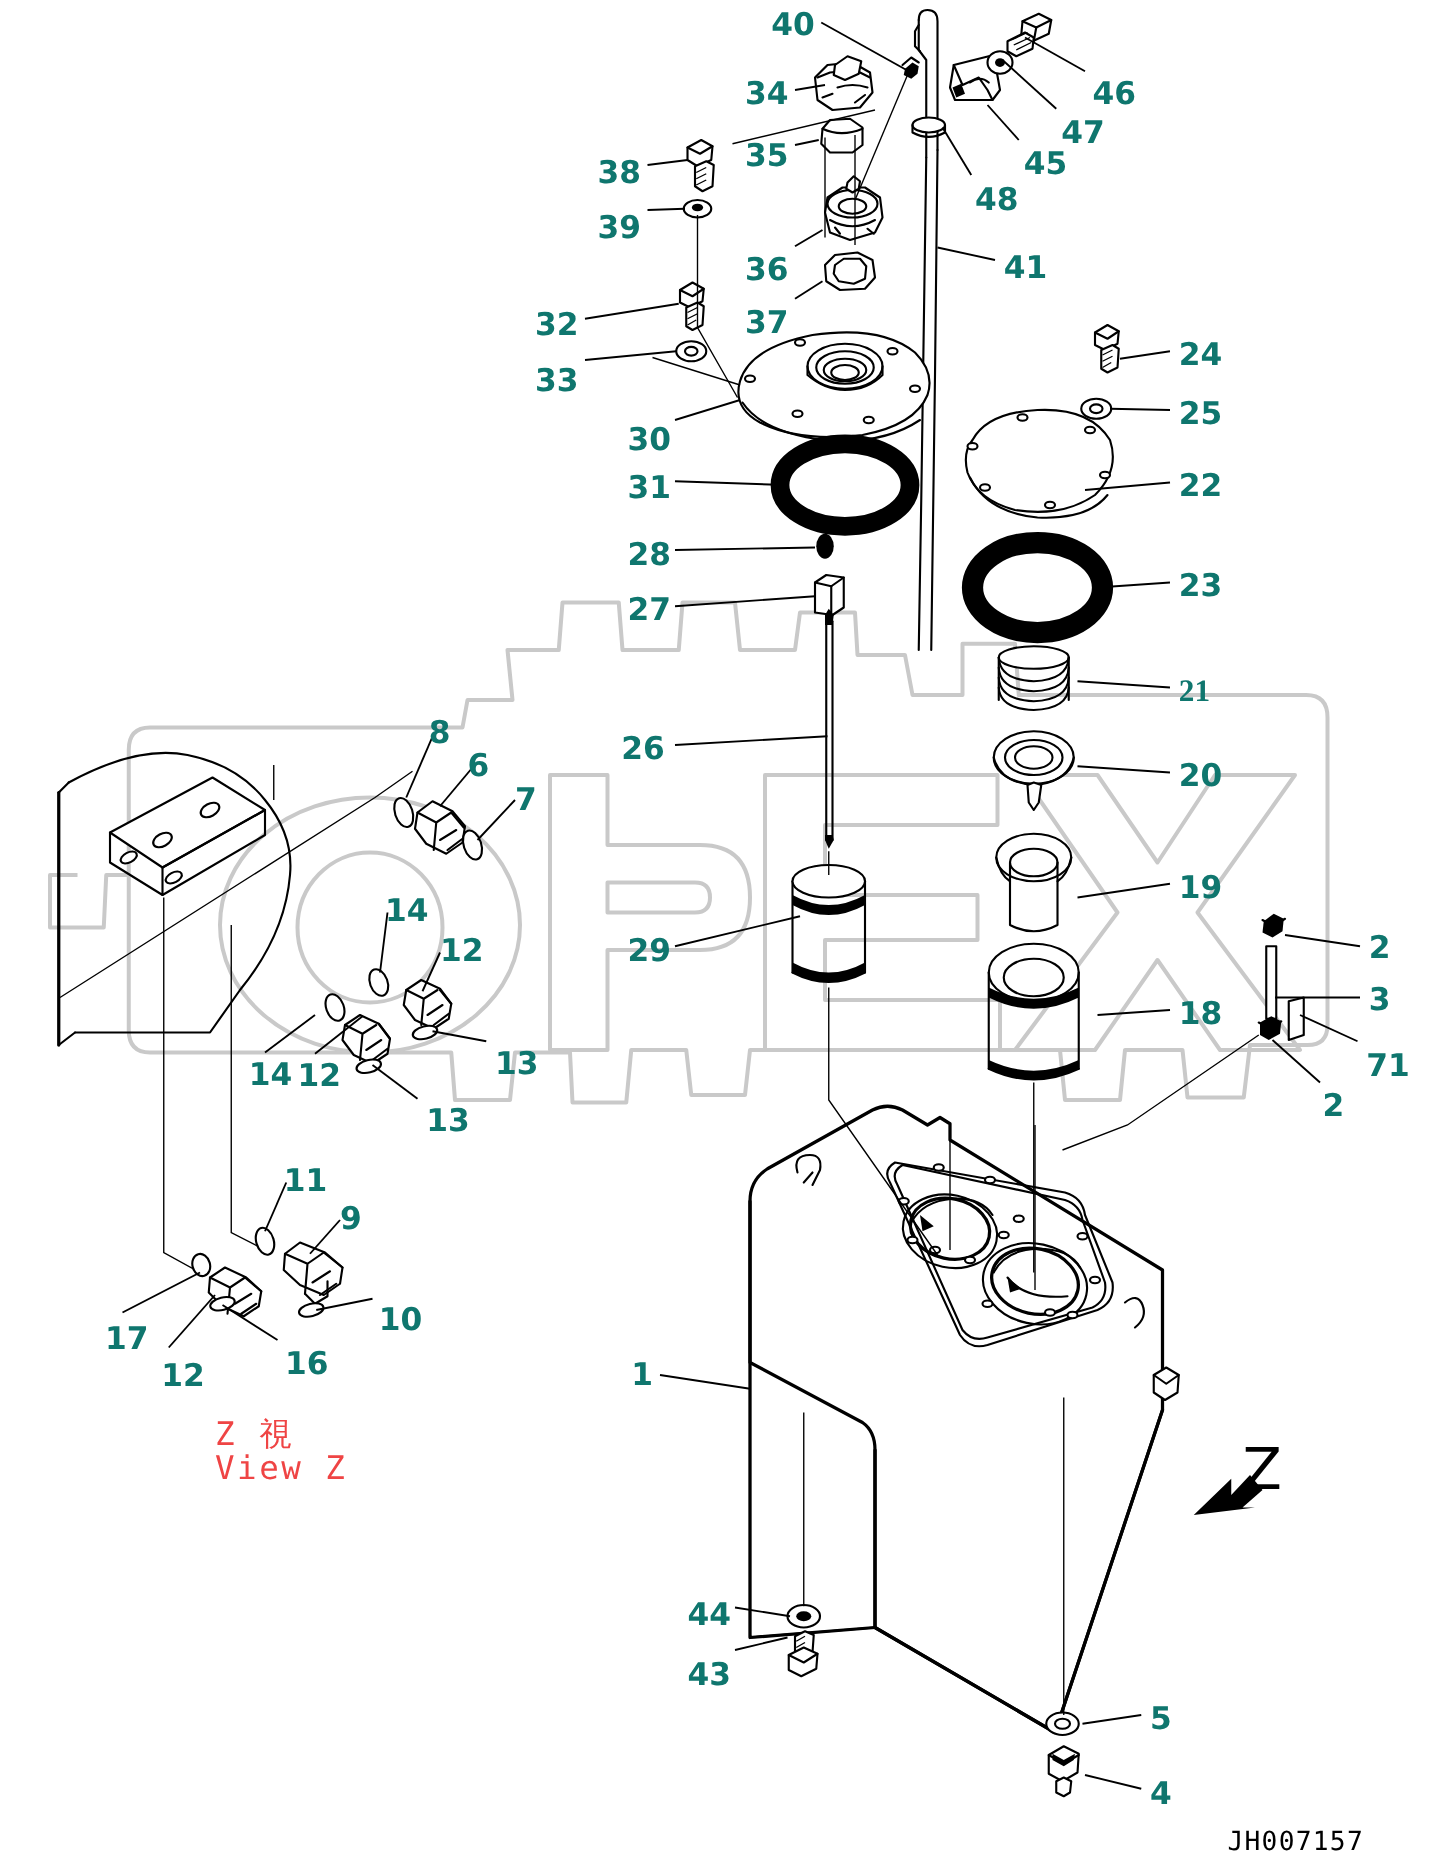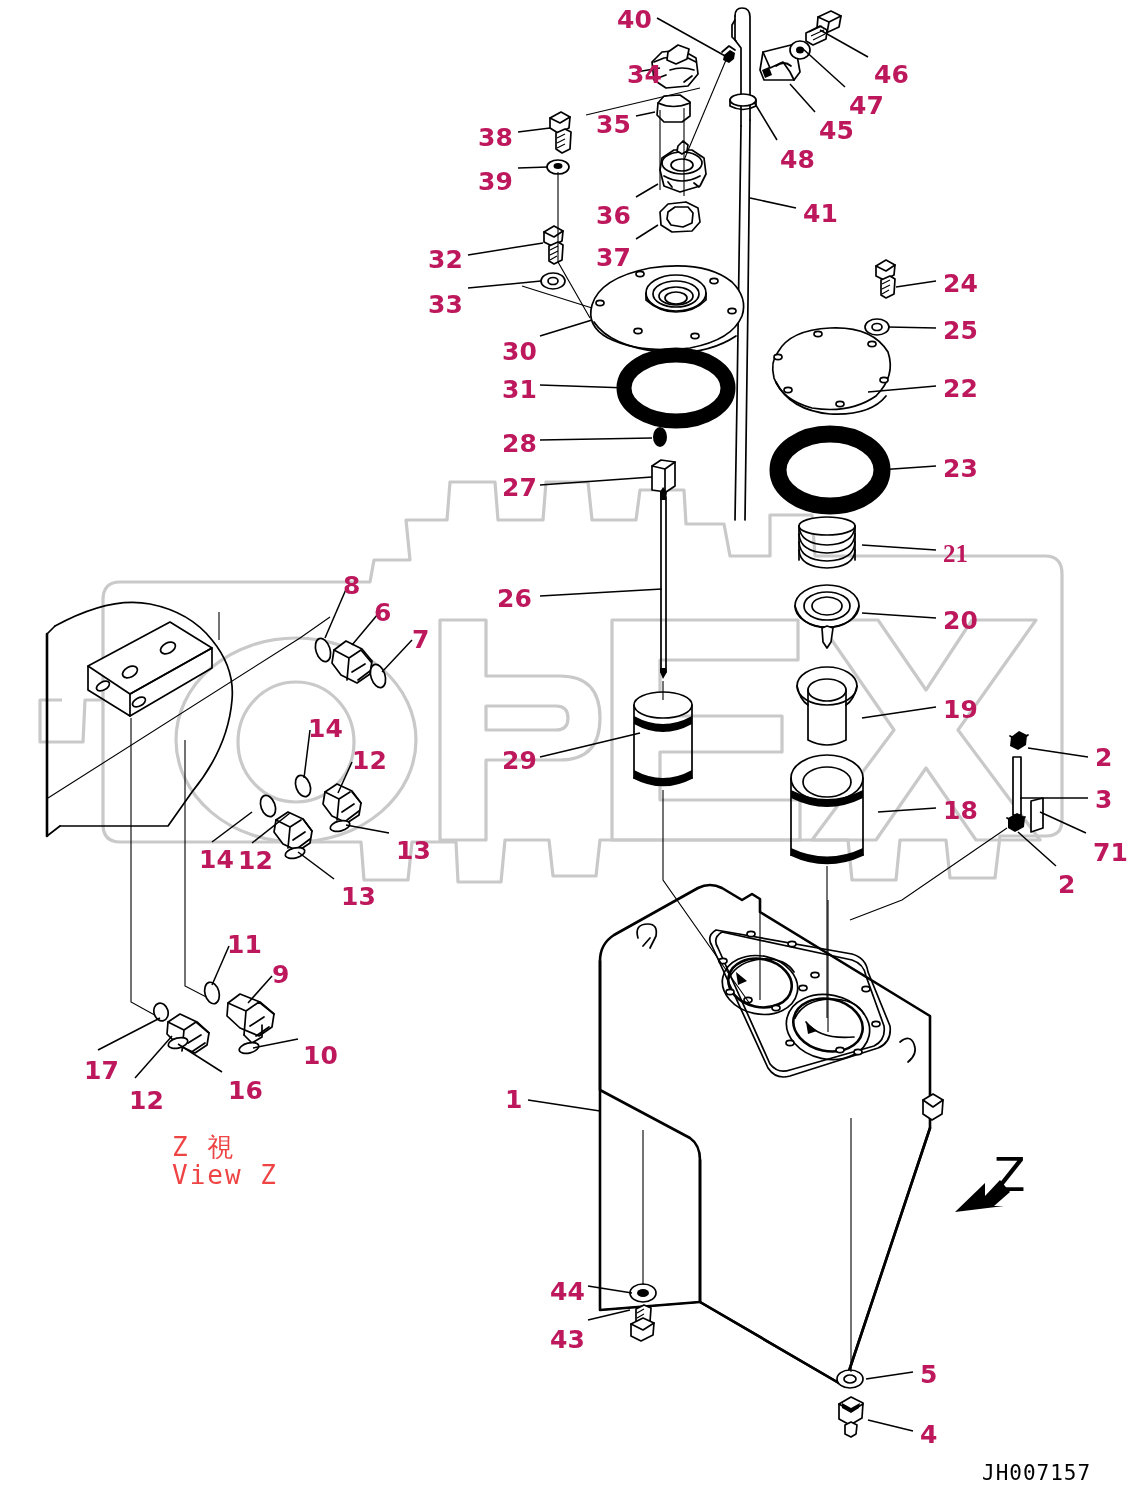--- a/index.html
+++ b/index.html
@@ -1,21 +1,21 @@
 <!DOCTYPE html>
 <html><head>
 <meta charset="utf-8">
 <style>
   html,body{margin:0;padding:0;background:#ffffff;}
   body{width:1144px;height:1487px;position:relative;overflow:hidden;
        font-family:"DejaVu Sans Mono","Liberation Mono",monospace;}
   #stage{position:absolute;left:0;top:0;width:1144px;height:1487px;}
   #art{position:absolute;left:0;top:0;}
   .lbl{position:absolute;font-family:"DejaVu Sans","Liberation Sans",sans-serif;
-       font-weight:bold;font-size:25px;color:#be185d;line-height:1;letter-spacing:0px;
+       font-weight:bold;font-size:25px;color:#0f766e;line-height:1;letter-spacing:0px;
        white-space:nowrap;}
   .viewz{position:absolute;font-family:"DejaVu Sans Mono","Liberation Mono",monospace;
          font-size:26px;color:#ef4444;white-space:nowrap;letter-spacing:2px;}
   .dwgno{position:absolute;font-family:"DejaVu Sans Mono","Liberation Mono",monospace;
          font-size:21px;color:#000;letter-spacing:1px;white-space:nowrap;}
   .zmark{position:absolute;font-family:"DejaVu Sans","Liberation Sans",sans-serif;
          font-size:46px;color:#000;white-space:nowrap;}
 </style>
 </head>
 <body>
@@ -543,21 +543,21 @@
       <div class="lbl" style="left: 943px; top: 271px;">24</div>
       <div class="lbl" style="left: 943px; top: 318px;">25</div>
       <div class="lbl" style="left: 497px; top: 586px;">26</div>
       <div class="lbl" style="left: 502px; top: 475px;">27</div>
       <div class="lbl" style="left: 502px; top: 431px;">28</div>
       <div class="lbl" style="left: 502px; top: 748px;">29</div>
       <div class="lbl" style="left: 502px; top: 339px;">30</div>
       <div class="lbl" style="left: 502px; top: 377px;">31</div>
       <div class="lbl" style="left: 428px; top: 247px;">32</div>
       <div class="lbl" style="left: 428px; top: 292px;">33</div>
-      <div class="lbl" style="left: 596px; top: 62px; margin-left: 31px;">34</div>
+      <div class="lbl" style="left: 596px; top: 62px;">34</div>
       <div class="lbl" style="left: 596px; top: 112px;">35</div>
       <div class="lbl" style="left: 596px; top: 203px;">36</div>
       <div class="lbl" style="left: 596px; top: 245px;">37</div>
       <div class="lbl" style="left: 478px; top: 125px;">38</div>
       <div class="lbl" style="left: 478px; top: 169px;">39</div>
       <div class="lbl" style="left: 617px; top: 7px;">40</div>
       <div class="lbl" style="left: 803px; top: 201px;">41</div>
       <div class="lbl" style="left: 1093px; top: 840px;">71</div>
       <div class="lbl" style="left: 550px; top: 1327px;">43</div>
       <div class="lbl" style="left: 550px; top: 1279px;">44</div>

